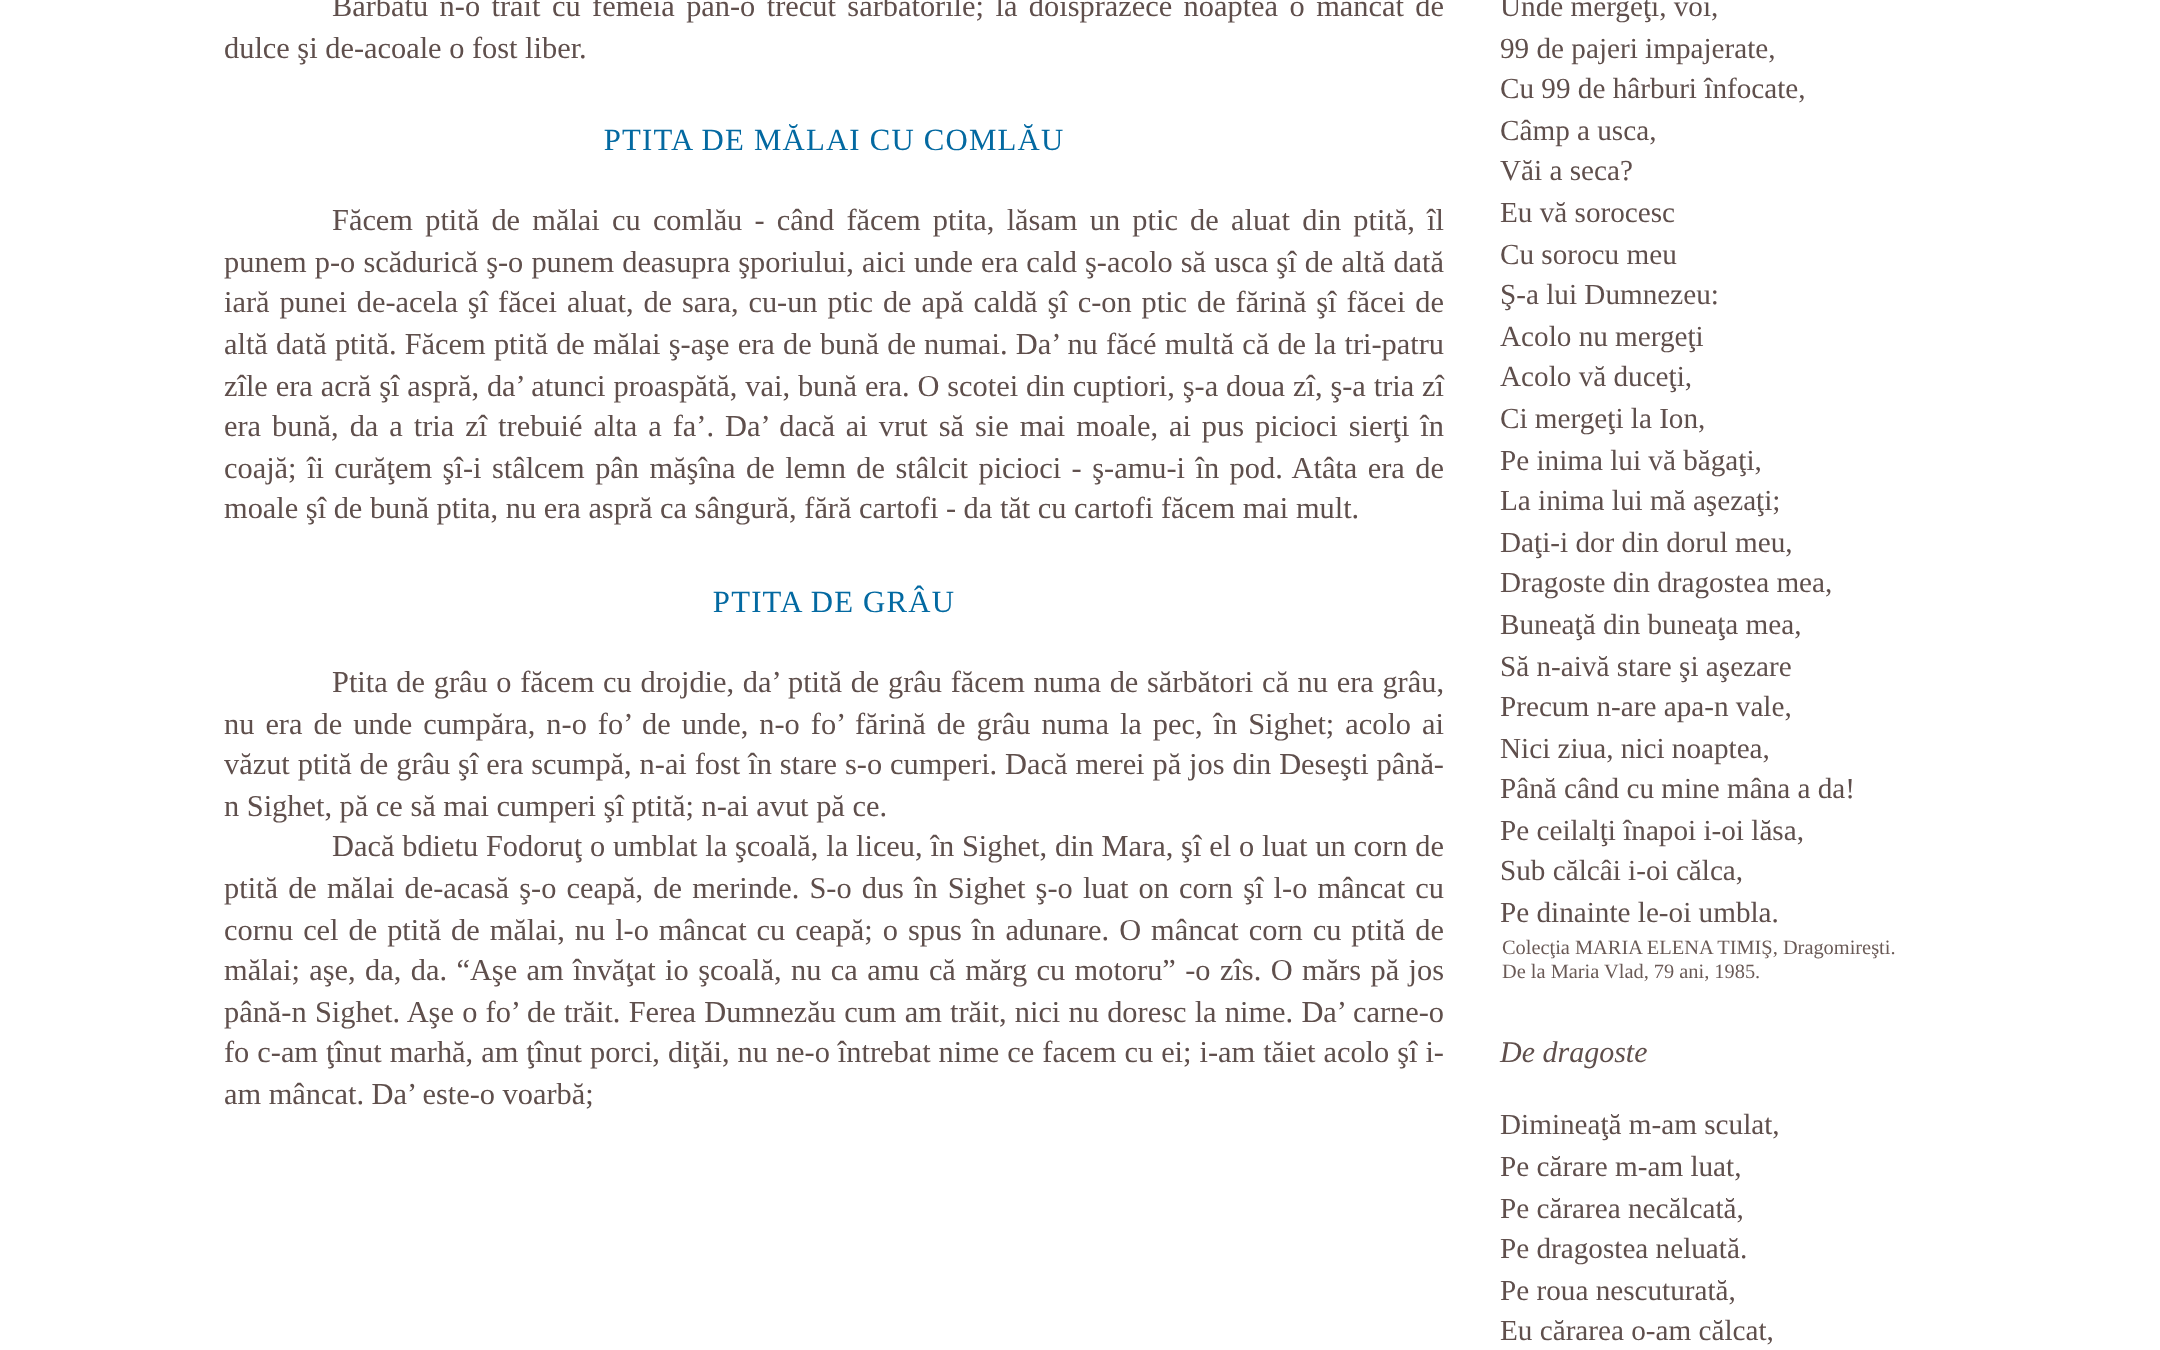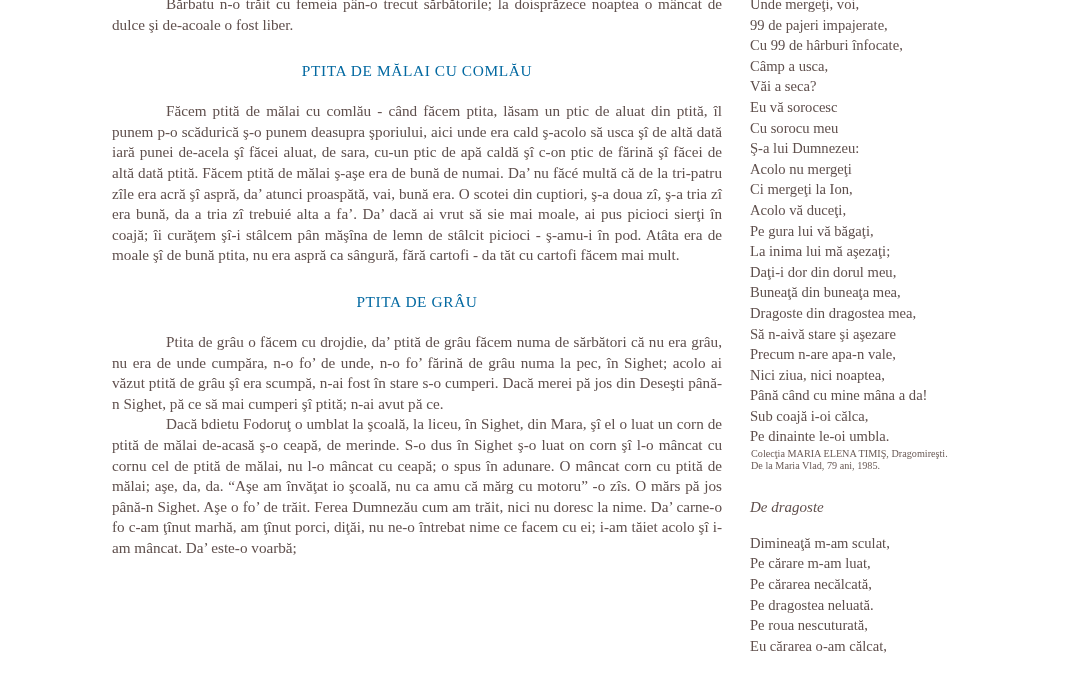--- a/index.html
+++ b/index.html
@@ -118,32 +118,33 @@
     <div class="verse">
         <span class="verse-line">Unde mergeţi, voi,</span>
         <span class="verse-line">99 de pajeri impajerate,</span>
         <span class="verse-line">Cu 99 de hârburi înfocate,</span>
         <span class="verse-line">Câmp a usca,</span>
         <span class="verse-line">Văi a seca?</span>
         <span class="verse-line">Eu vă sorocesc</span>
         <span class="verse-line">Cu sorocu meu</span>
         <span class="verse-line">Ş-a lui Dumnezeu:</span>
         <span class="verse-line">Acolo nu mergeţi</span>
+        <span class="verse-line">Acolo vă duceţi,</span>
         <span class="verse-line">Ci mergeţi la Ion,</span>
-        <span class="verse-line">Acolo vă duceţi,</span>
-        <span class="verse-line">Pe gura lui vă băgaţi,</span>
+        <span class="verse-line">Pe inima lui vă băgaţi,</span>
         <span class="verse-line">La inima lui mă aşezaţi;</span>
         <span class="verse-line">Daţi-i dor din dorul meu,</span>
+        <span class="verse-line">Dragoste din dragostea mea,</span>
         <span class="verse-line">Buneaţă din buneaţa mea,</span>
-        <span class="verse-line">Dragoste din dragostea mea,</span>
         <span class="verse-line">Să n-aivă stare şi aşezare</span>
         <span class="verse-line">Precum n-are apa-n vale,</span>
         <span class="verse-line">Nici ziua, nici noaptea,</span>
         <span class="verse-line">Până când cu mine mâna a da!</span>
-        <span class="verse-line">Sub coajă i-oi călca,</span>
+        <span class="verse-line">Pe ceilalţi înapoi i-oi lăsa,</span>
+        <span class="verse-line">Sub călcâi i-oi călca,</span>
         <span class="verse-line">Pe dinainte le-oi umbla.</span>
       </div>
 
     <div class="attrib">
         <span class="attrib-line">Colecţia MARIA ELENA TIMIŞ, Dragomireşti.</span>
         <span class="attrib-line">De la Maria Vlad, 79 ani, 1985.</span>
       </div>
 
     <h3 class="verse-title">De dragoste</h3>
 

